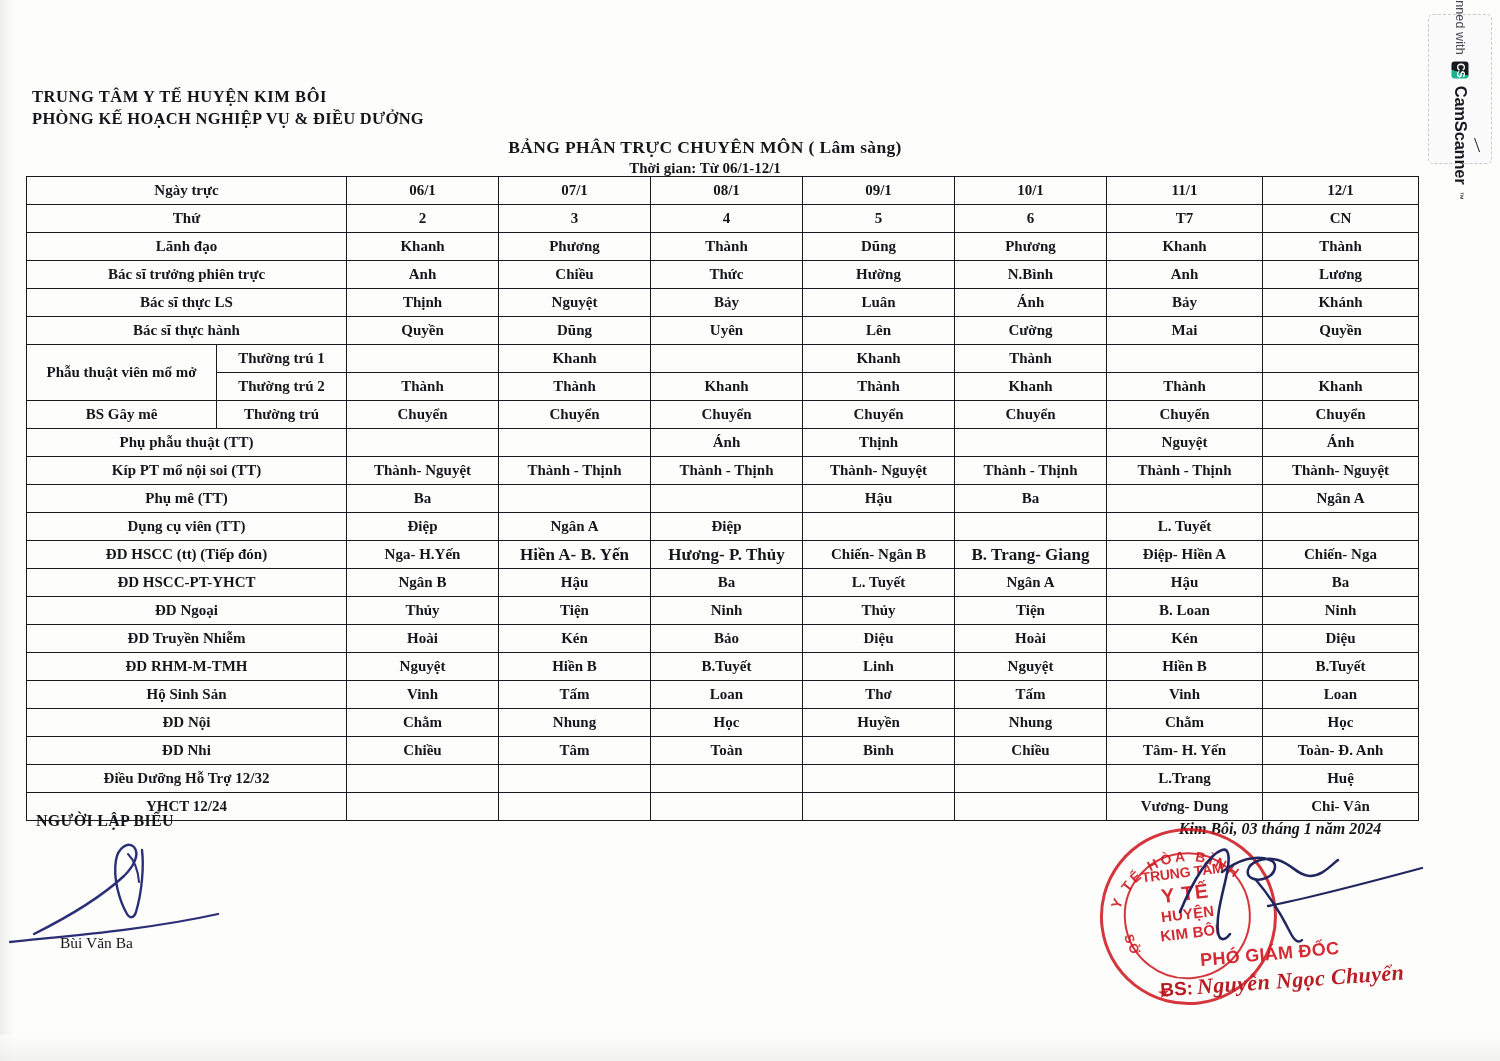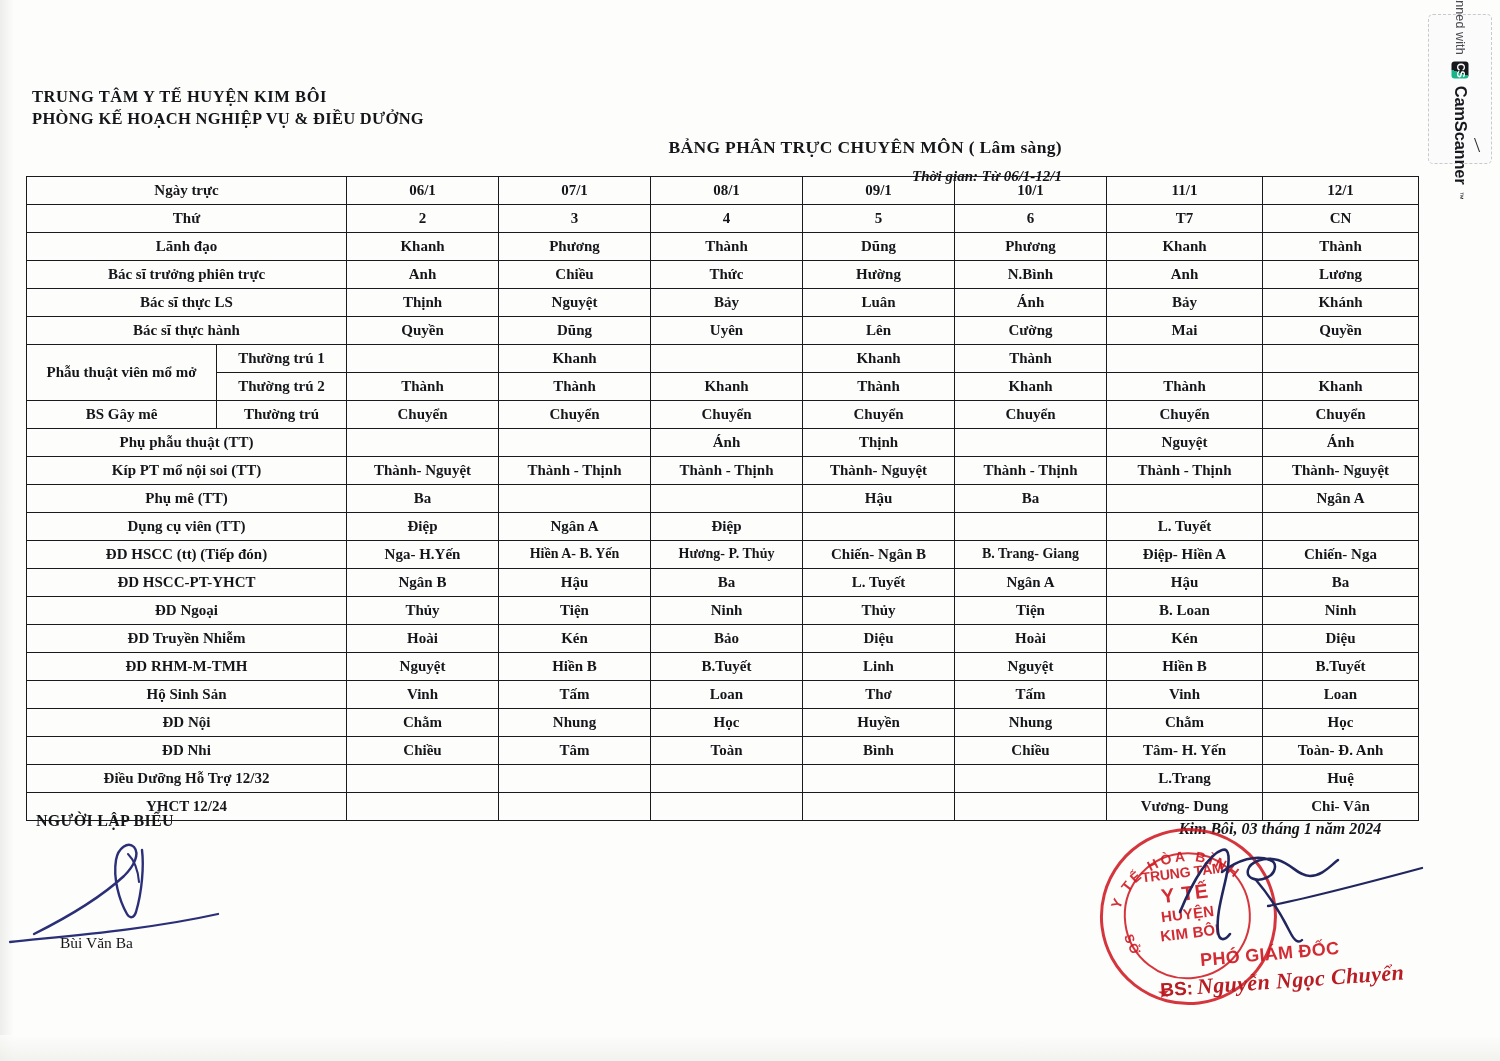--- a/index.html
+++ b/index.html
@@ -110,35 +110,34 @@
   }
   .org-line2 {
     font-size: 16.5px;
     font-weight: bold;
     letter-spacing: .3px;
   }
 
   
   .doc-title-wrap {
     position: absolute;
-    left: 372px;
+    left: 360px;
     top: 137px;
     width: 690px;
-    text-align: right;
+    text-align: center;
   }
   .doc-title {
     font-size: 17.5px;
     font-weight: bold;
     letter-spacing: .35px;
   }
   .doc-subtitle {
     font-size: 15px;
-    font-style: italic;
-    font-weight: bold;
-    margin-top: 10px;
+    font-weight: bold;
+    margin-top: 2px;
   }
 
   
   .table-wrap {
     position: absolute;
     left: 26px;
     top: 176px;
     width: 1390px;
   }
   table.sched {
@@ -165,21 +164,21 @@
   td.rowlabel-sub {
     font-size: 14.5px;
   }
   td.rowlabel-left {
     font-size: 15px;
   }
   td.daycell {
     font-size: 15.5px;
   }
   td.daycell.tight {
-    font-size: 14px;
+    font-size: 17px;
   }
   
   col.c-label { width: 190px; }
   col.c-sub   { width: 130px; }
   col.c-day   { width: 152px; }
   col.c-day-l { width: 156px; }
 
   
   .sig-left {
     position: absolute;

